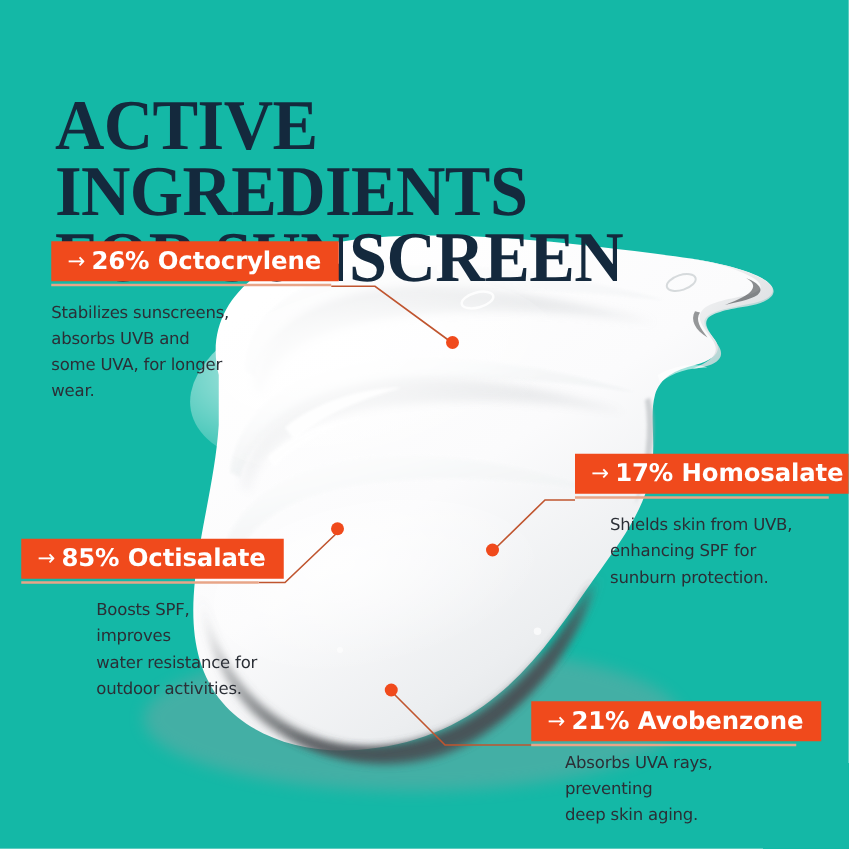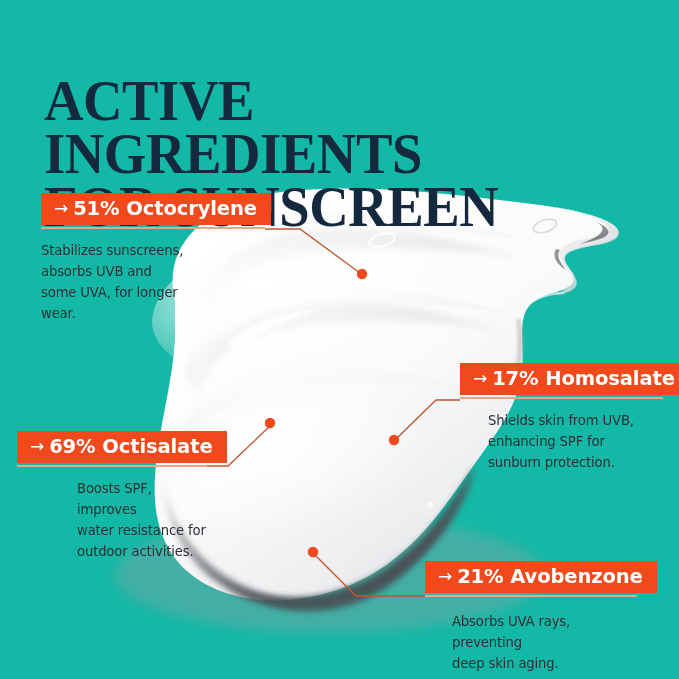--- a/index.html
+++ b/index.html
@@ -102,21 +102,21 @@
   #callout-octocrylene { left: 41px;  top: 193px; width: 224px; }
   #callout-octocrylene .desc { margin-top: 11px; }
 
   #callout-homosalate  { left: 460px; top: 363px; width: 203px; }
   #callout-homosalate .desc { margin-top: 11px; margin-left: 28px; }
 
   #callout-octisalate  { left: 17px;  top: 431px; width: 190px; }
   #callout-octisalate .desc { margin-top: 11px; margin-left: 60px; }
 
   #callout-avobenzone  { left: 425px; top: 561px; width: 212px; }
-  #callout-avobenzone .desc { margin-top: 14px; margin-left: 27px; }
+  #callout-avobenzone .desc { margin-top: 3px; margin-left: 27px; }
 </style>
 </head>
 <body>
 
 <div id="page">
 
   <svg class="swatch" viewBox="0 0 679 679">
     <defs>
       <linearGradient id="gBody" x1="0.15" y1="0.1" x2="0.8" y2="0.95">
         <stop offset="0%" stop-color="#ffffff"></stop>
@@ -269,42 +269,42 @@
       <circle cx="270" cy="423" r="5.2"></circle>
       <circle cx="313" cy="552" r="5.2"></circle>
     </g>
   </svg>
 
   <h1 class="title">ACTIVE INGREDIENTS
 FOR SUNSCREEN</h1>
 
   <div class="callout" id="callout-octocrylene">
     <div class="badge">
-      <span class="arrow">→</span><span>51% Octocrylene</span>
+      <span class="arrow">→</span><span>26% Octocrylene</span>
     </div>
     <div class="badge-rule"></div>
     <div class="desc">Stabilizes sunscreens,
 absorbs UVB and
 some UVA, for longer
 wear.</div>
   </div>
 
   <div class="callout" id="callout-homosalate">
     <div class="badge">
       <span class="arrow">→</span><span>17% Homosalate</span>
     </div>
     <div class="badge-rule"></div>
     <div class="desc">Shields skin from UVB,
 enhancing SPF for
 sunburn protection.</div>
   </div>
 
   <div class="callout" id="callout-octisalate">
     <div class="badge">
-      <span class="arrow">→</span><span>69% Octisalate</span>
+      <span class="arrow">→</span><span>85% Octisalate</span>
     </div>
     <div class="badge-rule"></div>
     <div class="desc">Boosts SPF, improves
 water resistance for
 outdoor activities.</div>
   </div>
 
   <div class="callout" id="callout-avobenzone">
     <div class="badge">
       <span class="arrow">→</span><span>21% Avobenzone</span>

